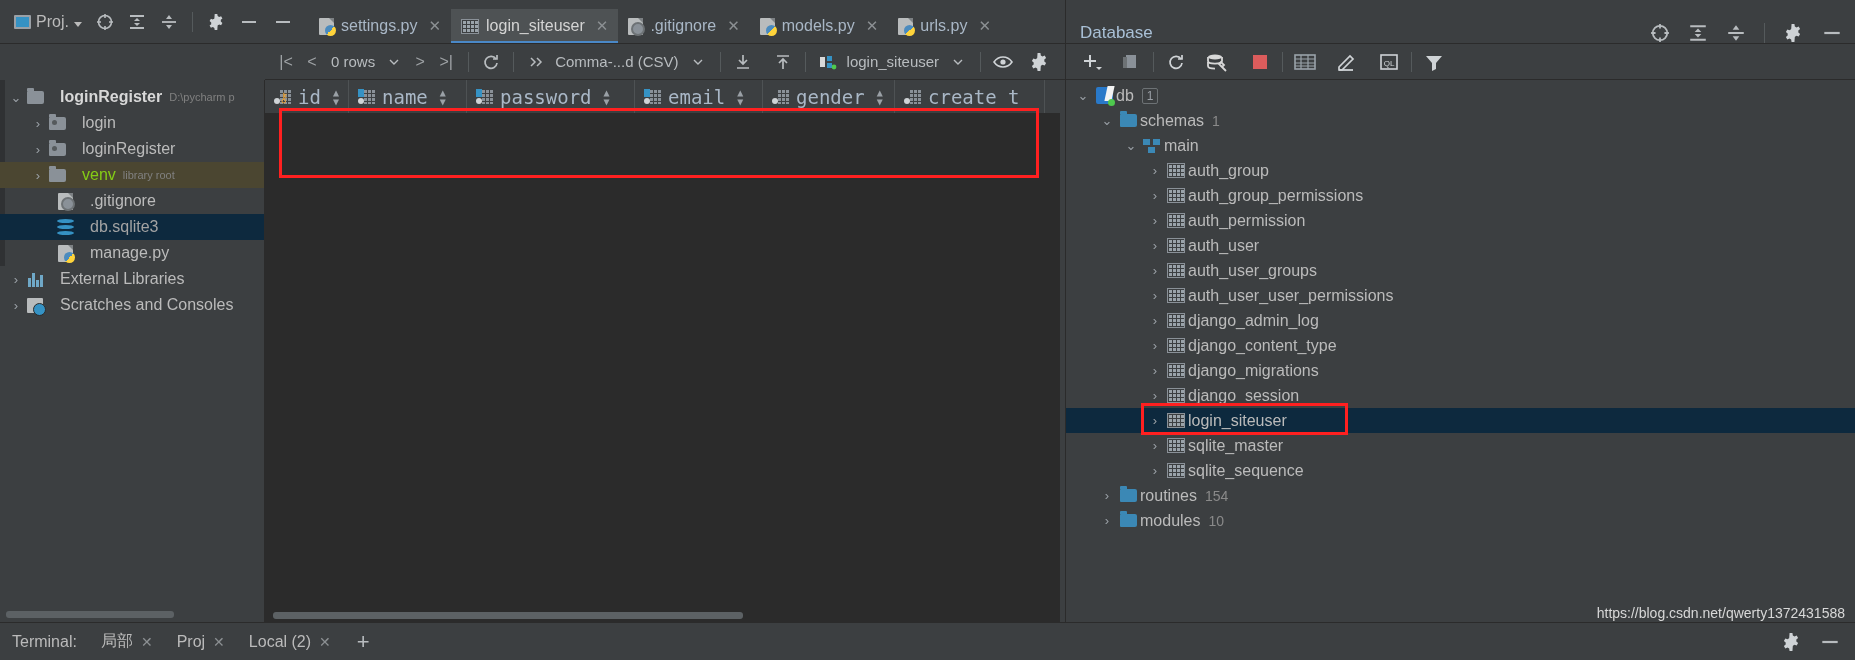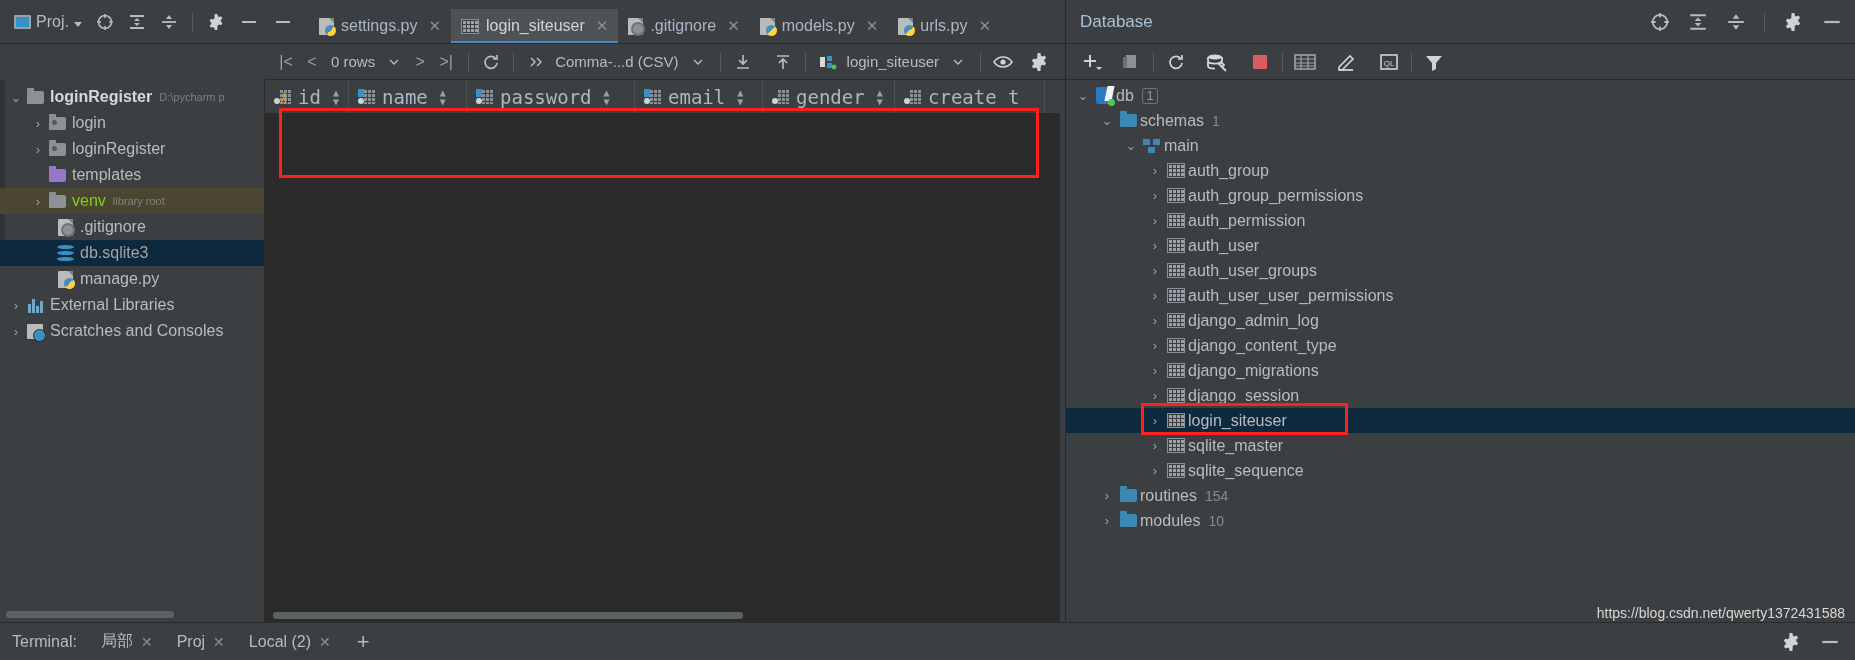--- a/index.html
+++ b/index.html
@@ -47,21 +47,21 @@
   .tab.active::after {
     content:""; position:absolute; left:0; right:0; bottom:-1px; height:3px; background:#4a88c7;
   }
   .tab .x { color:#8c9093; font-size:15px; margin-left:4px; }
   .tab .lbl { color:#a9b7c6; }
   .tab.active .lbl { color:#d4d4d4; }
 
   
   .db-header {
     width: 790px; flex: 0 0 790px;
-    display:flex; align-items:center;
+    display:flex; align-items:flex-end;
     border-left:1px solid #2b2b2b; border-bottom:1px solid #2b2b2b;
     padding: 0 12px 0 14px;
     background:#3c3f41;
   }
   .db-header .title { color:#a9c0d6; font-size:17px; flex:1 1 auto; }
   .db-header .icons { display:flex; align-items:center; gap:18px; }
 
   
   .second-row { display:flex; height:36px; flex:0 0 36px; }
   .proj-spacer { width:265px; flex:0 0 265px; background:#3c3f41; }
@@ -84,21 +84,21 @@
 
   
   .proj-tree {
     width:265px; flex:0 0 265px; background:#3c3f41;
     position:relative; overflow:hidden; padding-top:4px;
     border-right:1px solid #2b2b2b;
   }
   .tree-row { display:flex; align-items:center; height:26px; font-size:16px; color:#bbbbbb; white-space:nowrap; position:relative; }
   .tree-row .arrow { width:16px; text-align:center; color:#9aa0a6; font-size:13px; flex:0 0 16px; }
   .tree-row .ficon { width:22px; flex:0 0 22px; display:flex; align-items:center; justify-content:center; }
-  .tree-row .name { margin-left:4px; }
+  .tree-row .name { margin-left:14px; }
   .tree-row .sub { color:#808080; font-size:11px; margin-left:7px; }
   .row-venv { background:#4b4631; }
   .row-sel { background:#0d293e; }
   .label-bold { font-weight:bold; color:#d8d8d8; }
   .label-green { color:#a3a3a3; }
   .label-venv { color:#84cc16; }
 
   .folder { width:17px; height:13px; background:#8a9198; border-radius:1px 2px 2px 1px; position:relative; }
   .folder::before { content:""; position:absolute; top:-3px; left:0; width:7px; height:3px; background:#8a9198; border-radius:1px 1px 0 0; }
   .folder.purple { background:#9876c8; } .folder.purple::before { background:#9876c8; }
@@ -463,26 +463,20 @@
       </div>
 
       <div class="tree-row" style="padding-left:30px">
         <span class="arrow">›</span>
         <span class="ficon">
             <span class="folder mod"></span>
           </span>
         <span class="name">loginRegister</span>
       </div>
 
-      <div class="tree-row" style="padding-left:46px">
-        <span class="ficon">
-            <span class="folder purple"></span>
-          </span>
-        <span class="name">templates</span>
-      </div>
 
       <div class="tree-row row-venv" style="padding-left:30px">
         <span class="arrow">›</span>
         <span class="ficon">
             <span class="folder"></span>
           </span>
         <span class="name label-venv">venv</span>
         <span class="sub">library root</span>
       </div>
 

